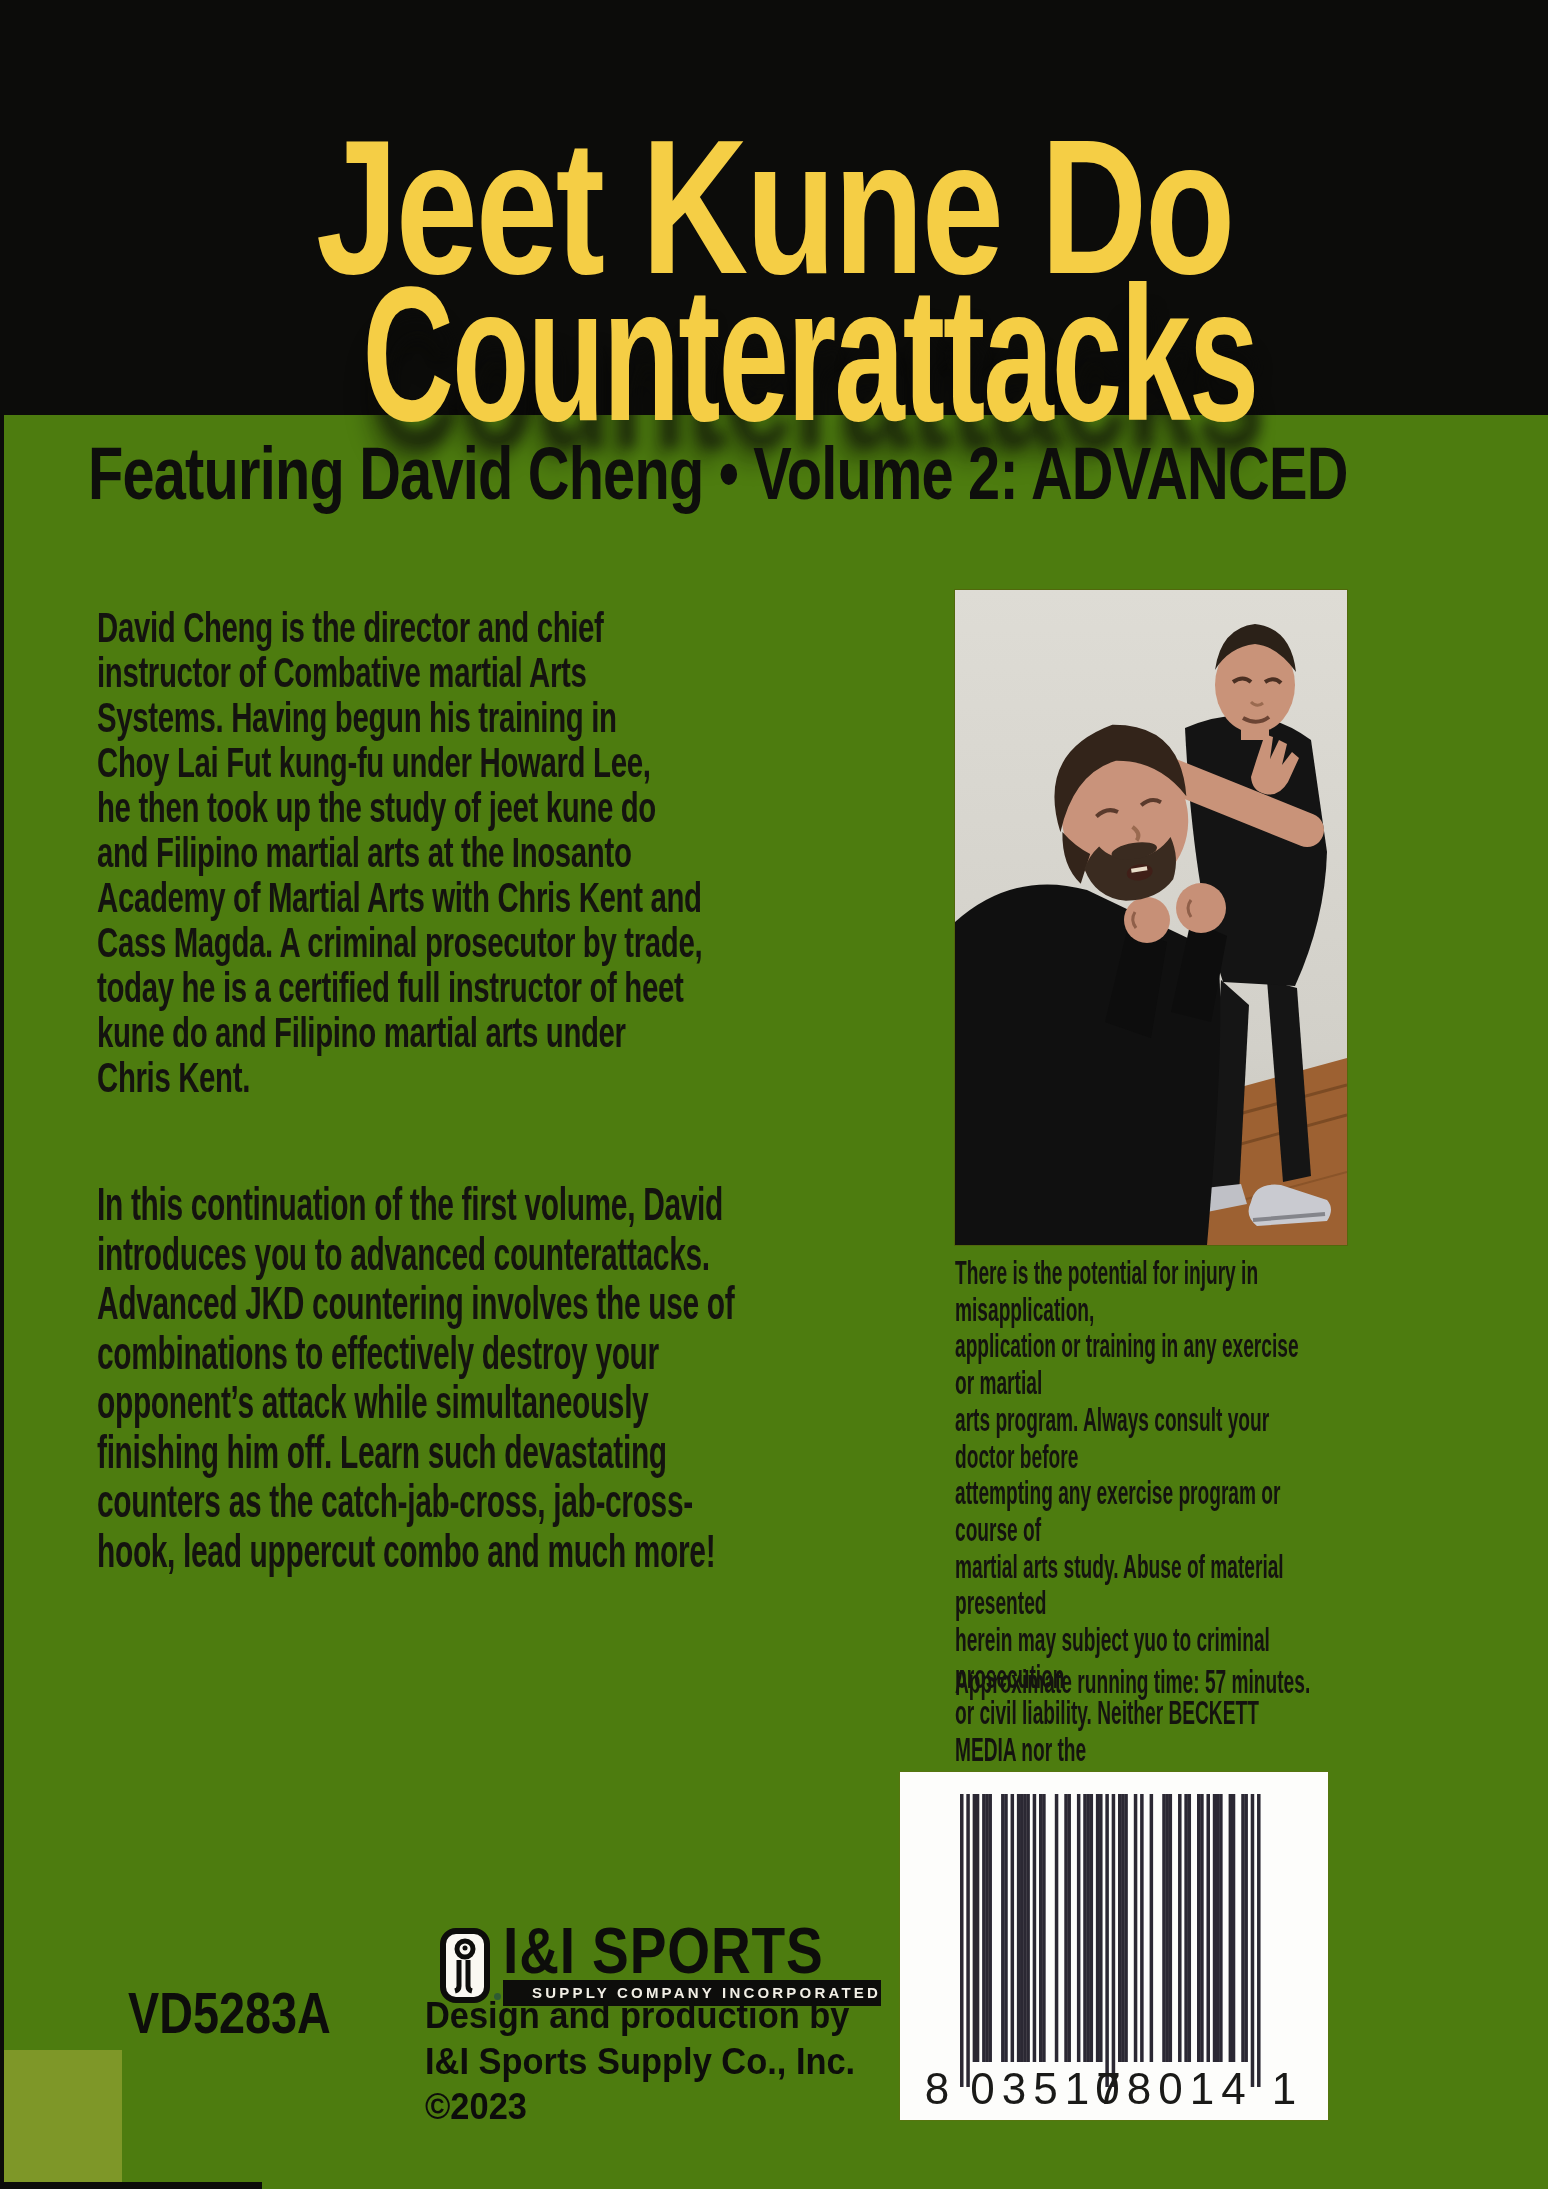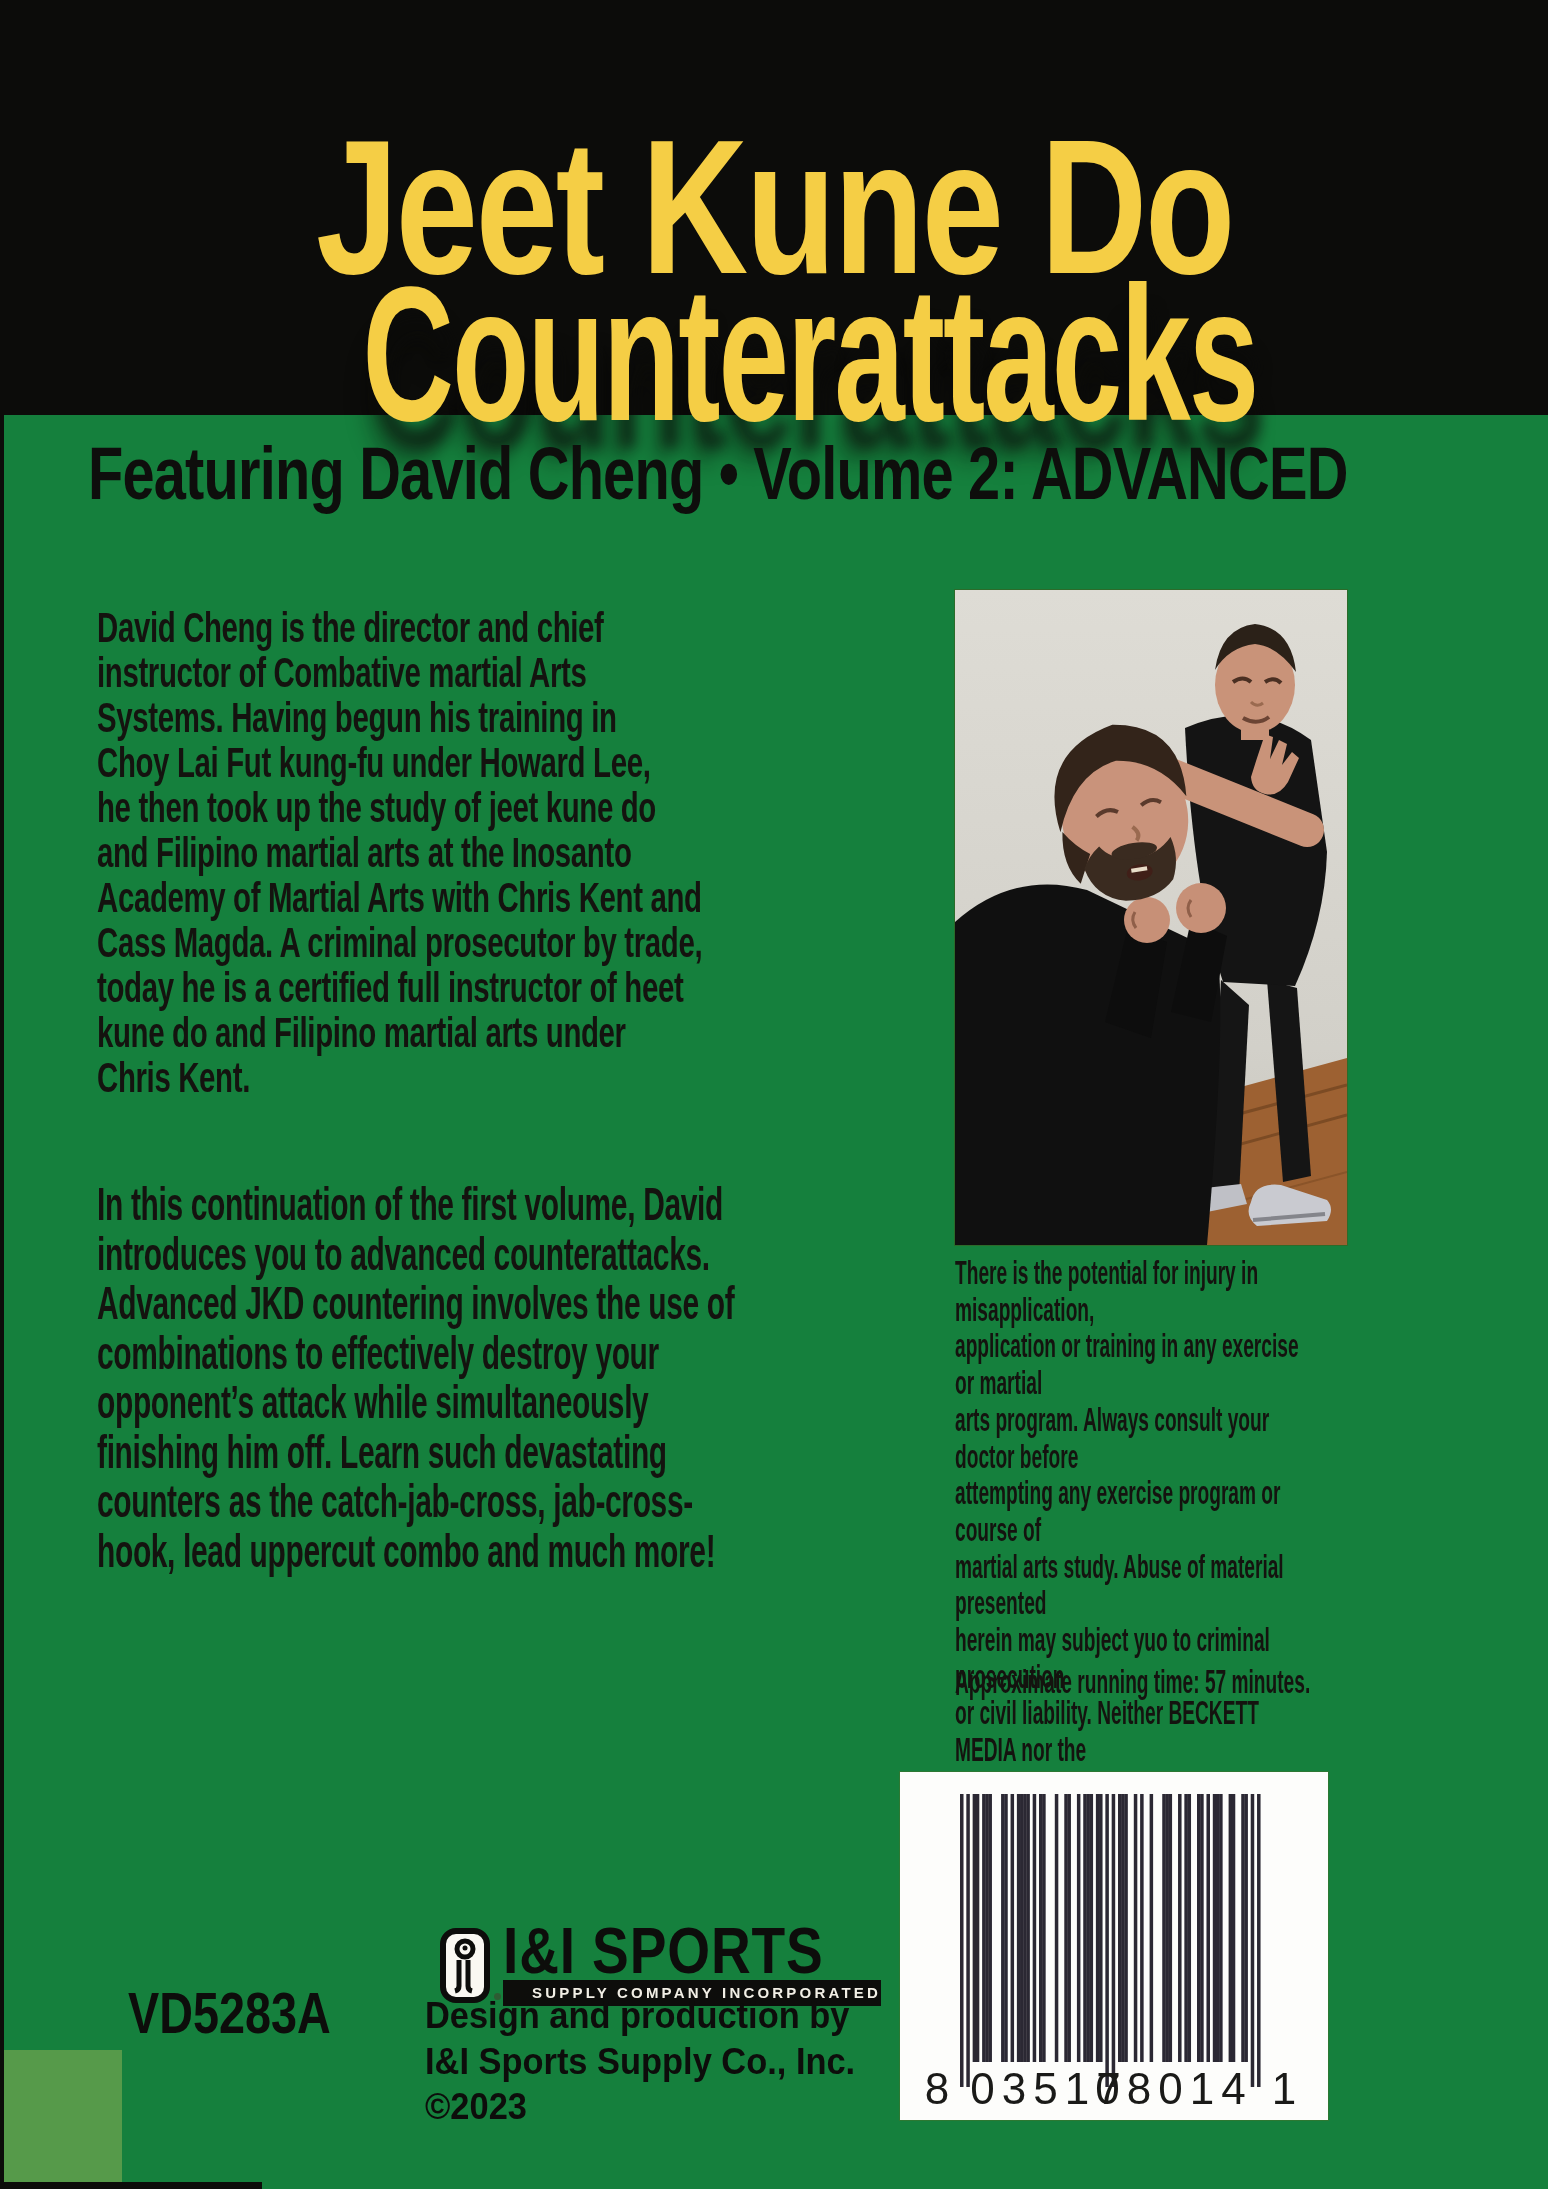--- a/index.html
+++ b/index.html
@@ -1,19 +1,19 @@
 <!DOCTYPE html>
 <html><head>
 <meta charset="utf-8">
 <style>
   html,body{margin:0;padding:0;background:#555;}
   .cover{
     position:relative;
     width:1548px;height:2189px;
-    background:#15803d;
+    background:#4d7c0f;
     overflow:hidden;
     font-family:"Liberation Sans","DejaVu Sans",sans-serif;
     color:#121210;
   }
   
   .top-band{position:absolute;left:0;top:0;width:1548px;height:415px;background:#0C0C0A;}
   .title{position:absolute;left:0;width:1548px;text-align:center;font-weight:bold;color:#F5CE45;white-space:nowrap;}
   .title .squeeze{display:inline-block;transform-origin:center top;}
   .title-1{top:111px;font-size:192px;line-height:192px;}
   .title-1 .squeeze{transform:scaleX(.77);letter-spacing:-3px;}

